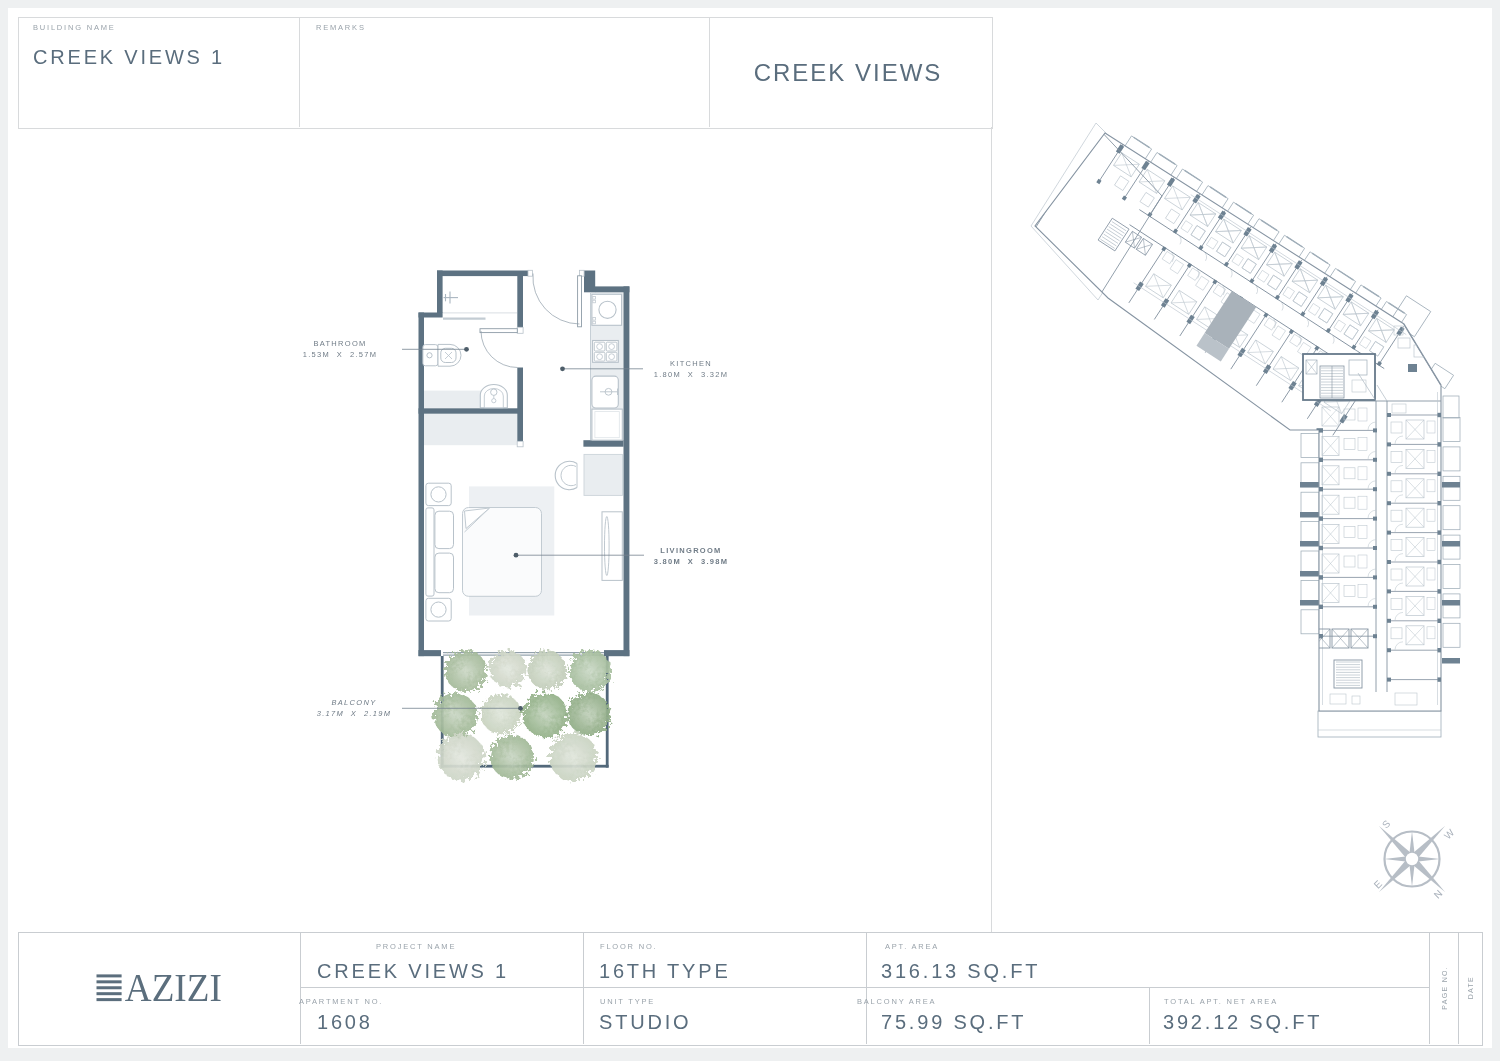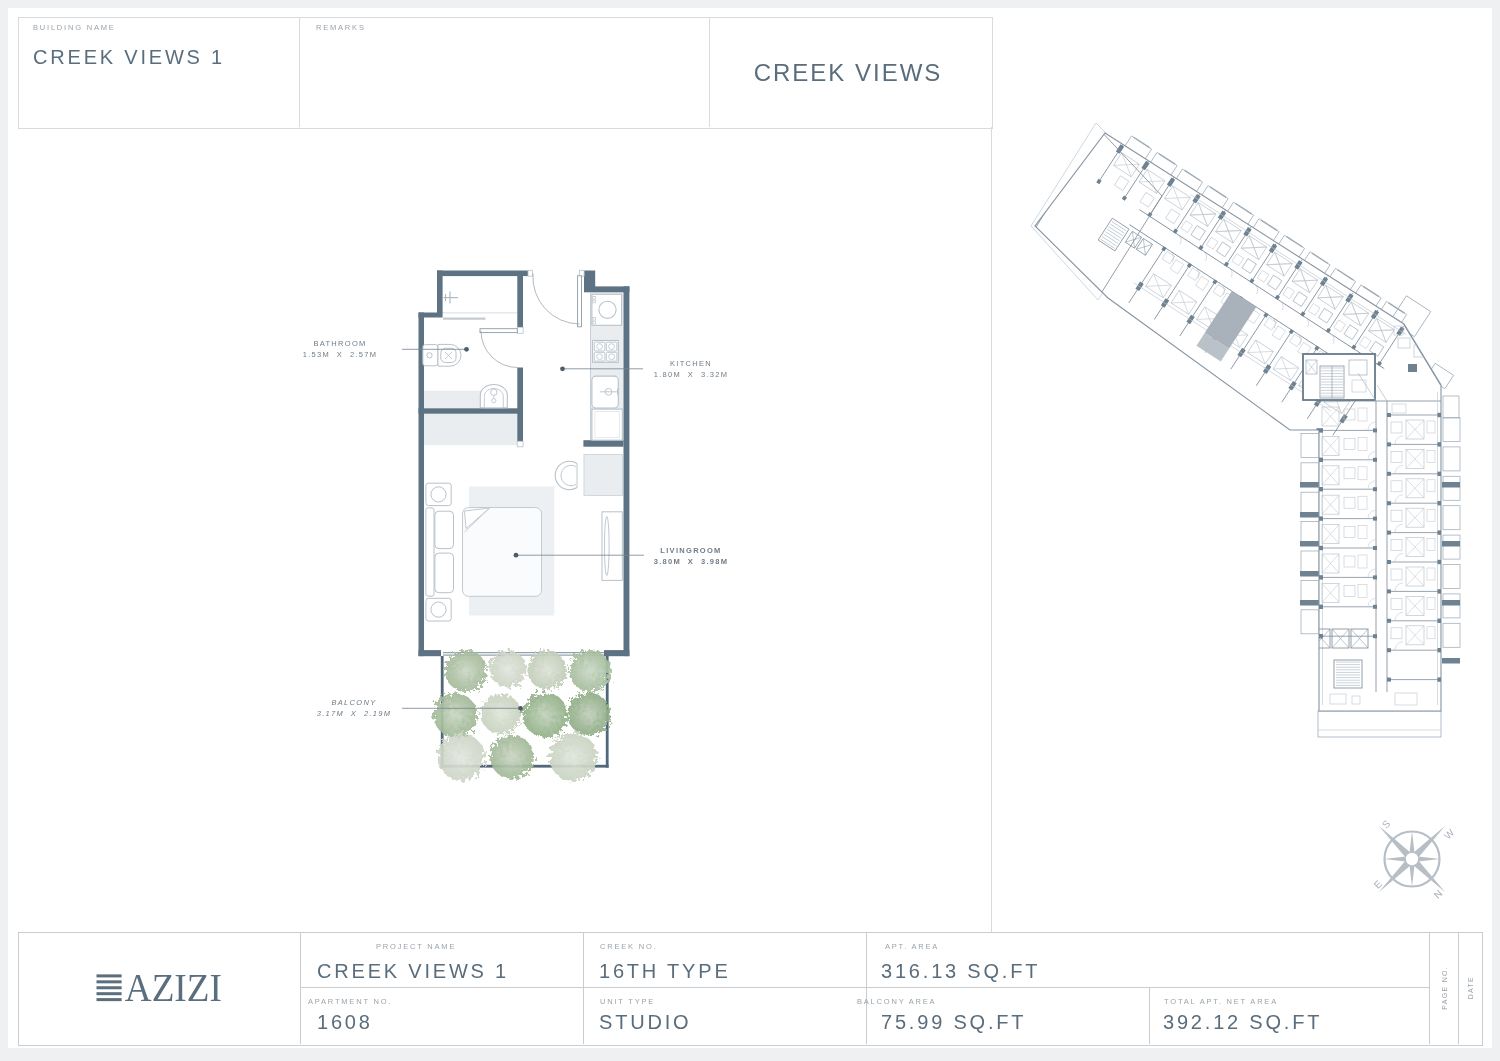--- a/index.html
+++ b/index.html
@@ -29,26 +29,26 @@
 <div class="abs" style="left:583px;top:932px;width:1px;height:112px;background:#c9cdd1;"></div>
 <div class="abs" style="left:866px;top:932px;width:1px;height:112px;background:#c9cdd1;"></div>
 <div class="abs" style="left:1149px;top:987px;width:1px;height:57px;background:#c9cdd1;"></div>
 <div class="abs" style="left:1429px;top:932px;width:1px;height:112px;background:#c9cdd1;"></div>
 <div class="abs" style="left:1458px;top:932px;width:1px;height:112px;background:#c9cdd1;"></div>
 <div class="abs" style="left:300px;top:987px;width:1129px;height:1px;background:#c9cdd1;"></div>
 <div class="abs" style="left:866px;top:932px;width:563px;height:1px;background:#c9cdd1;"></div>
 
 <div class="abs lbl" style="left:328px;top:941.5px;margin-left:48px;">PROJECT NAME</div>
 <div class="abs val" style="left:317px;top:959.9px;">CREEK VIEWS 1</div>
-<div class="abs lbl" style="left:600px;top:941.5px;">CREEK NO.</div>
+<div class="abs lbl" style="left:600px;top:941.5px;">FLOOR NO.</div>
 <div class="abs val" style="left:599px;top:959.9px;">16TH TYPE</div>
 <div class="abs lbl" style="left:885px;top:941.5px;">APT. AREA</div>
 <div class="abs val" style="left:881px;top:959.9px;">316.13 SQ.FT</div>
 
-<div class="abs lbl" style="left:308px;top:997.4px;text-align:center;">APARTMENT NO.</div>
+<div class="abs lbl" style="left:299px;top:997.4px;text-align:center;">APARTMENT NO.</div>
 <div class="abs val" style="left:317px;top:1010.5px;">1608</div>
 <div class="abs lbl" style="left:600px;top:997.4px;">UNIT TYPE</div>
 <div class="abs val" style="left:599px;top:1010.5px;">STUDIO</div>
 <div class="abs lbl" style="left:857px;top:997.4px;text-align:center;">BALCONY AREA</div>
 <div class="abs val" style="left:881px;top:1010.5px;">75.99 SQ.FT</div>
 <div class="abs lbl" style="left:1164px;top:997.4px;">TOTAL APT. NET AREA</div>
 <div class="abs val" style="left:1163px;top:1010.5px;">392.12 SQ.FT</div>
 
 <div class="abs" style="left:1430px;top:932px;width:28px;height:112px;display:flex;align-items:center;justify-content:center;">
   <div style="writing-mode:vertical-rl;transform:rotate(180deg);font-size:7px;letter-spacing:1.3px;color:#9aa3ab;">PAGE NO.</div>

